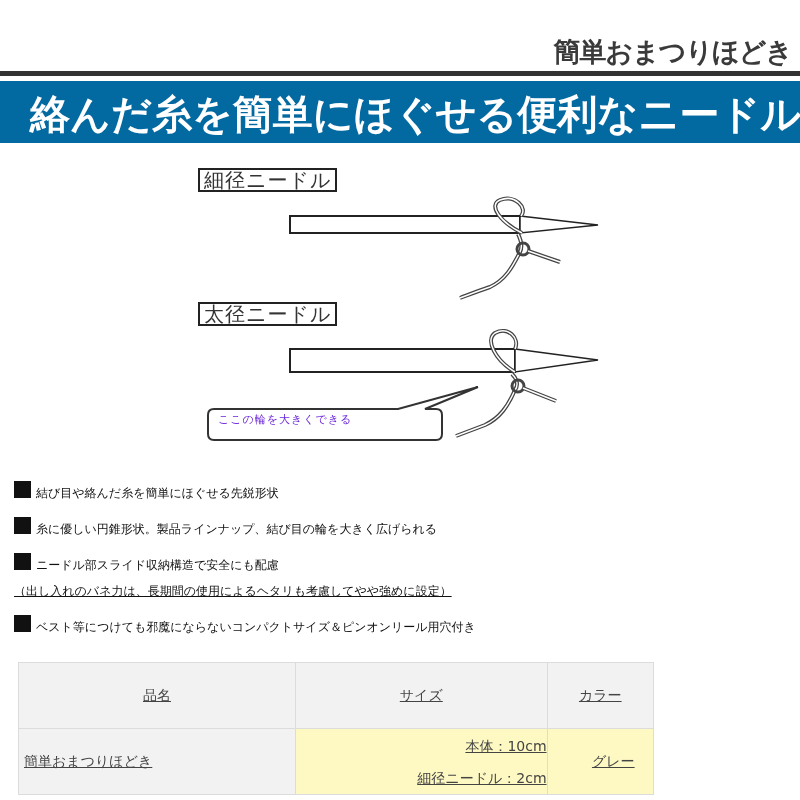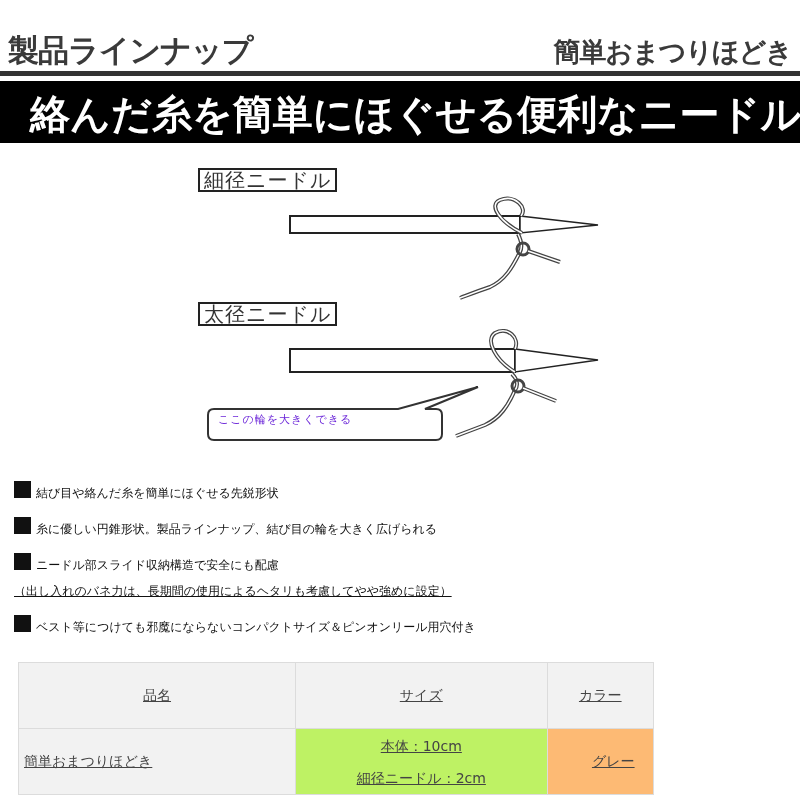--- a/index.html
+++ b/index.html
@@ -4,45 +4,44 @@
 <style>
   * { margin:0; padding:0; box-sizing:border-box; }
   html, body { width:800px; height:800px; background:#ffffff; overflow:hidden; }
   body { position:relative; font-family:"DejaVu Sans", "Liberation Sans", sans-serif; color:#222; }
 
   .header-row { position:absolute; left:0; top:28px; width:800px; height:44px; }
   .header-left { position:absolute; left:8px; top:2px; font-size:31px; font-weight:bold; color:#3a3a3a; letter-spacing:-1px; }
   .header-right { position:absolute; right:8px; top:6px; font-size:27px; font-weight:bold; color:#3a3a3a; letter-spacing:-1px; }
   .rule { position:absolute; left:0; top:71px; width:800px; height:5px; background:#333; }
 
-  .banner { position:absolute; left:0; top:81px; width:800px; height:62px; background:#000000; }
+  .banner { position:absolute; left:0; top:81px; width:800px; height:62px; background:#0369a1; }
   .banner-text { position:absolute; left:30px; top:6px; font-size:40px; font-weight:bold; color:#ffffff; letter-spacing:0px; white-space:nowrap; }
 
   .diagram { position:absolute; left:0; top:150px; width:800px; height:310px; }
   .label-box { position:absolute; border:2px solid #222; background:#fff; font-size:20px; color:#333; padding:0 4px; height:24px; line-height:21px; letter-spacing:1px; }
 
   .features { position:absolute; left:14px; top:480px; width:780px; }
   .feature { font-size:12px; color:#111; line-height:26px; white-space:nowrap; }
   .feature .sq { display:inline-block; width:17px; height:17px; background:#111; margin-right:5px; vertical-align:-1px; }
   .feature.gap { margin-top:10px; }
   .feature .sub { display:block; padding-left:0px;text-decoration:underline; }
 
   table.spec { position:absolute; left:18px; top:662px; width:636px; border-collapse:collapse; font-size:14px; color:#444;text-decoration:underline; }
   table.spec th, table.spec td { border:1px solid #dcdcdc; }
   table.spec th { background:#f2f2f2; font-weight:normal; height:66px; text-align:center; }
   table.spec td { height:66px; }
   table.spec td.name { background:#f2f2f2; text-align:left; padding-left:5px; }
-  table.spec td.size { background:#bef264; text-align:center; line-height:32px; }
-  table.spec td.color { background:#fdba74; text-align:center;padding-left:26px; }
+  table.spec td.size { background:#fef9c3; text-align:right; line-height:32px; }
+  table.spec td.color { background:#fef9c3; text-align:center;padding-left:26px; }
 </style>
 </head>
 <body>
 
 <div class="header-row">
-  <div class="header-left">製品ラインナップ</div>
   <div class="header-right">簡単おまつりほどき</div>
 </div>
 <div class="rule"></div>
 
 <div class="banner">
   <div class="banner-text">絡んだ糸を簡単にほぐせる便利なニードル</div>
 </div>
 
 <div class="diagram">
   <div class="label-box" style="left:198px; top:18px;">細径ニードル</div>

